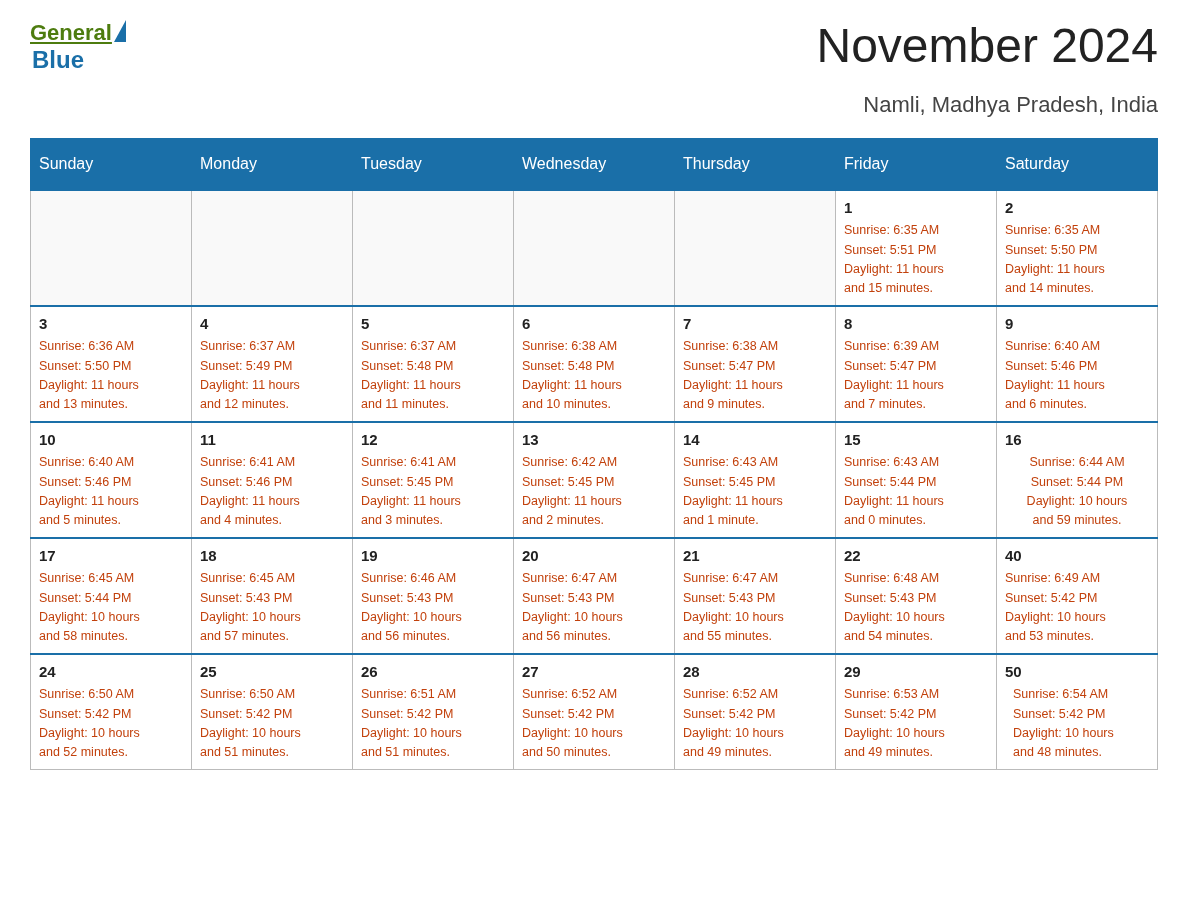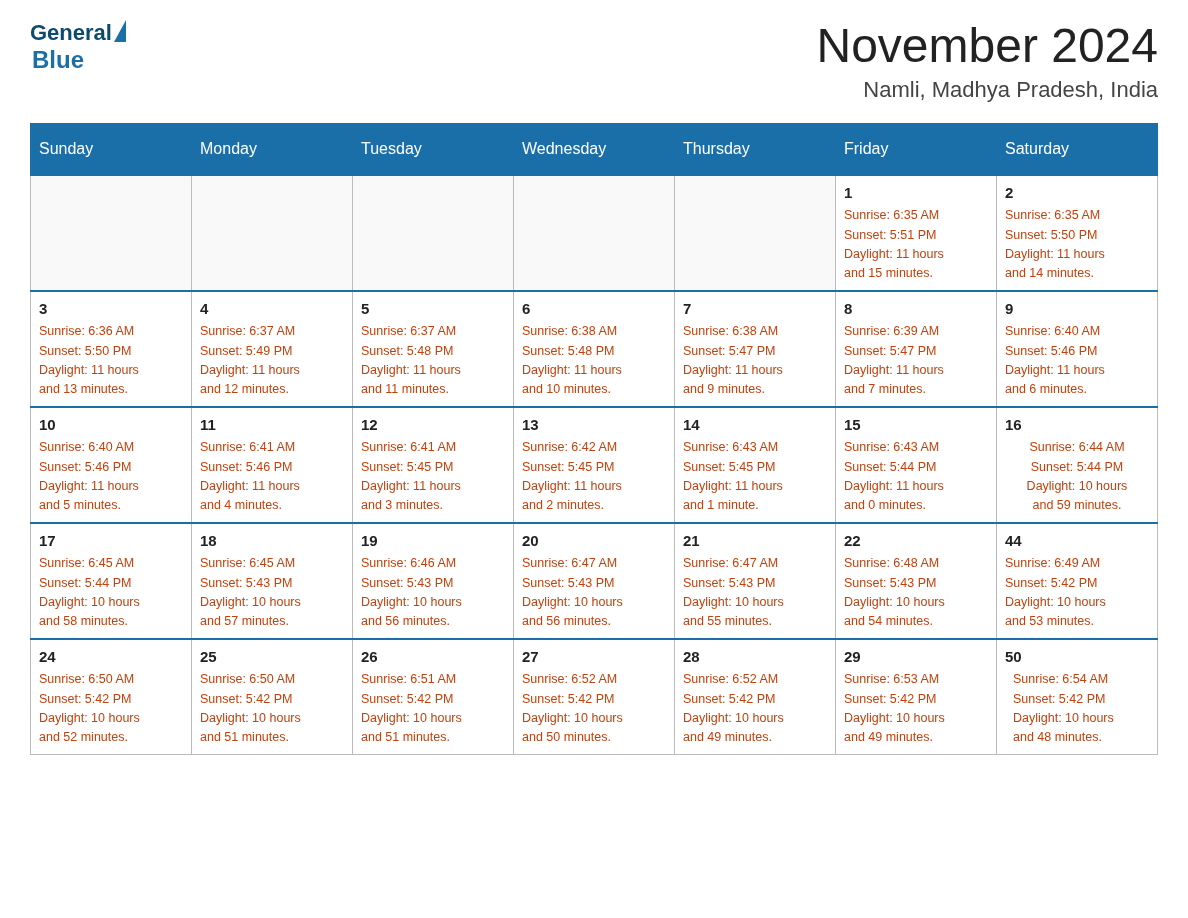--- a/index.html
+++ b/index.html
@@ -12,21 +12,22 @@
     }
     .header {
       display: flex;
       justify-content: space-between;
       align-items: flex-start;
       margin-bottom: 20px;
     }
     .logo-text-general {
       font-size: 22px;
       font-weight: bold;
-      color: #0c4a6e;
+      color: #4d7c0f;
+      text-decoration: underline;
     }
     .logo-text-blue {
       font-size: 24px;
       font-weight: bold;
       color: #1a6fa8;
     }
     .logo-icon {
       width: 0;
       height: 0;
       border-left: 12px solid transparent;
@@ -53,21 +54,21 @@
     }
     .month-title {
       font-size: 48px;
       font-weight: normal;
       color: #222;
       line-height: 1.1;
     }
     .location-title {
       font-size: 22px;
       color: #444;
-      margin-top: 4px;
+      margin-top: 19px;
     }
     .calendar-table {
       width: 100%;
       border-collapse: collapse;
       border: 1px solid #999;
     }
     .calendar-table th {
       background-color: #1a6fa8;
       color: #fff;
       padding: 16px 8px;
@@ -297,21 +298,21 @@
 and 55 minutes.</div>
         </td>
         <td>
           <span class="day-number">22</span>
           <div class="day-info" style="white-space: pre-line;">Sunrise: 6:48 AM
 Sunset: 5:43 PM
 Daylight: 10 hours
 and 54 minutes.</div>
         </td>
         <td>
-          <span class="day-number">44</span>
+          <span class="day-number">40</span>
           <div class="day-info" style="white-space: pre-line;">Sunrise: 6:49 AM
 Sunset: 5:42 PM
 Daylight: 10 hours
 and 53 minutes.</div>
         </td>
       </tr>
       <tr class="week-row">
         <td>
           <span class="day-number">24</span>
           <div class="day-info" style="white-space: pre-line;">Sunrise: 6:50 AM

